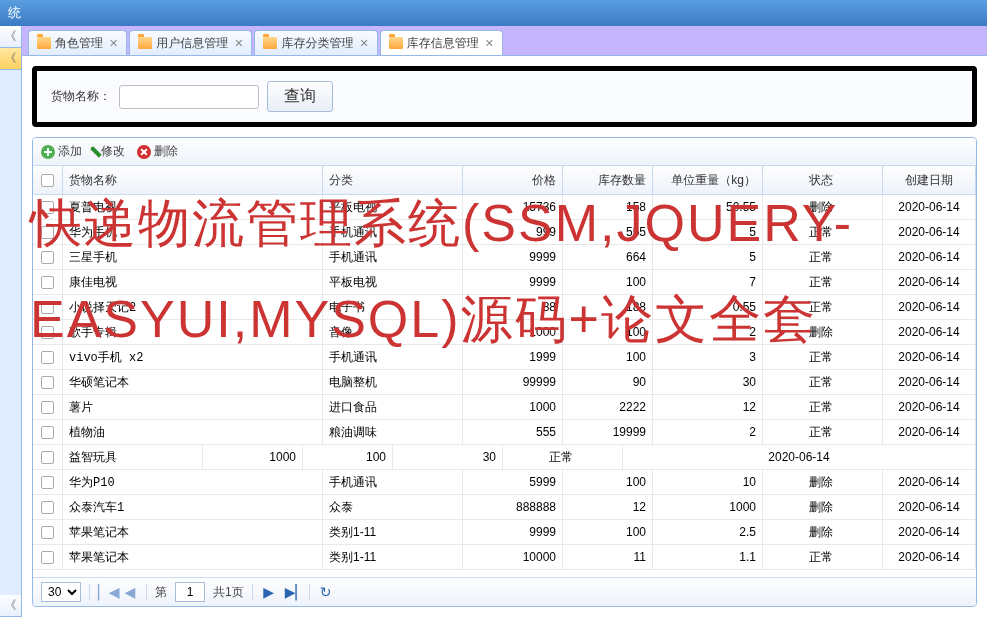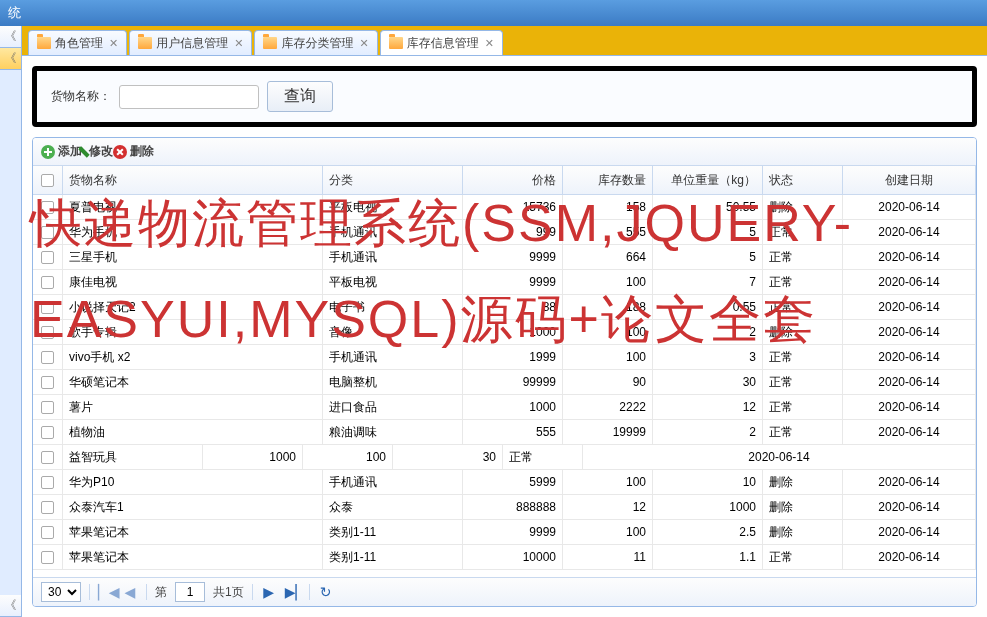--- a/index.html
+++ b/index.html
@@ -8,61 +8,61 @@
 .titlebar { background: linear-gradient(#5a9de0, #3b7bc4); height: 26px; color: #fff; padding: 4px 8px; font-size: 13px; display: flex; align-items: center; }
 
 .main-wrap { display: flex; height: calc(617px - 26px); }
 
 .left-collapse { width: 22px; background: #e0ecff; border-right: 1px solid #95b8e7; display: flex; flex-direction: column; }
 .collapse-btn { height: 22px; border-bottom: 1px solid #95b8e7; background: linear-gradient(#fdfdfd, #e8f0fe); display: flex; align-items: center; justify-content: center; color: #666; cursor: pointer; }
 .collapse-btn.orange { background: linear-gradient(#ffe8a0, #ffd060); }
 
 .content { flex: 1; background: #fff; display: flex; flex-direction: column; }
 
-.tabs-bar { background: #eab308; border-bottom: 1px solid #95b8e7; padding: 4px 6px 0 6px; display: flex; gap: 2px; height: 30px; }
+.tabs-bar { background: #c4b5fd; border-bottom: 1px solid #95b8e7; padding: 4px 6px 0 6px; display: flex; gap: 2px; height: 30px; }
 .tab { background: linear-gradient(#f8fbff, #e2edff); border: 1px solid #95b8e7; border-bottom: none; border-radius: 4px 4px 0 0; padding: 4px 8px; display: flex; align-items: center; gap: 4px; color: #444; cursor: pointer; font-size: 12px; }
 .tab.active { background: #fff; }
 .tab .folder-icon { width: 14px; height: 12px; background: linear-gradient(#ffd78a, #ffa83c); border-radius: 1px; position: relative; }
 .tab .folder-icon:before { content: ""; position: absolute; top: -3px; left: 0; width: 6px; height: 3px; background: #ffa83c; border-radius: 1px 1px 0 0; }
 .tab .close-x { color: #888; font-size: 11px; margin-left: 2px; }
 
 .panel-body { flex: 1; padding: 10px; display: flex; flex-direction: column; overflow: hidden; }
 
 .search-bar { border: 5px solid #000000; background: #fafcff; padding: 10px 14px; margin-bottom: 10px; display: flex; align-items: center; gap: 8px; border-radius: 4px; }
 .search-bar label { color: #333; }
 .search-input { border: 1px solid #c0c0c0; height: 24px; width: 140px; padding: 2px 6px; border-radius: 3px; }
 .btn { background: linear-gradient(#fdfdfd, #e8eef7); border: 1px solid #a7bdd9; border-radius: 3px; padding: 4px 16px; cursor: pointer; color: #333; font-size: 16px; }
 
 .grid-wrap { flex: 1; border: 1px solid #95b8e7; display: flex; flex-direction: column; border-radius: 4px; overflow: hidden; }
-.toolbar { background: linear-gradient(#fdfdfd, #eef3fb); border-bottom: 1px solid #c9d9ef; padding: 5px 8px; display: flex; align-items: flex-end; font-weight: bold; }
+.toolbar { background: linear-gradient(#fdfdfd, #eef3fb); border-bottom: 1px solid #c9d9ef; padding: 5px 8px; display: flex; gap: 12px; align-items: flex-end; }
 .tool-btn { display: flex; align-items: center; gap: 3px; cursor: pointer; color: #444; }
 .ico { width: 14px; height: 14px; display: inline-block; border-radius: 50%; }
 .ico-add { background: #4caf50; position: relative; }
 .ico-add:before, .ico-add:after { content: ""; position: absolute; background: #fff; }
 .ico-add:before { width: 8px; height: 2px; top: 6px; left: 3px; }
 .ico-add:after { width: 2px; height: 8px; top: 3px; left: 6px; }
 .ico-edit { background: #2e8b2e; position: relative; border-radius: 0; transform: rotate(-45deg); width: 4px; height: 12px; }
 .ico-edit:before { content: ""; position: absolute; top: -3px; left: 0; border: 2px solid transparent; border-bottom: 3px solid #2e8b2e; width: 0; }
 .ico-del { background: #d32f2f; position: relative; }
 .ico-del:before, .ico-del:after { content: ""; position: absolute; background: #fff; width: 8px; height: 2px; top: 6px; left: 3px; }
 .ico-del:before { transform: rotate(45deg); }
 .ico-del:after { transform: rotate(-45deg); }
 
 .grid-head { display: flex; background: linear-gradient(#fdfdfd, #eef3fb); border-bottom: 1px solid #c9d9ef; font-weight: normal; color: #333; }
 .grid-body { flex: 1; overflow-y: auto; background: #fff; }
 .grid-row { display: flex; border-bottom: 1px solid #e8e8e8; height: 25px; align-items: flex-start; }
 .cell { padding: 4px 6px; border-right: 1px solid #e8e8e8; overflow: hidden; white-space: nowrap; height: 100%; display: flex; align-items: center; }
 .grid-head .cell { border-right: 1px solid #c9d9ef; height: 28px; }
 .c-chk { width: 30px; justify-content: center; }
-.c-name { width: 260px; }
+.c-name { width: 260px; font-family: Liberation Mono, monospace; }
 .c-cat { width: 140px; }
 .c-price { width: 100px; justify-content: flex-end; }
 .c-qty { width: 90px; justify-content: flex-end; }
 .c-weight { width: 110px; justify-content: flex-end; }
-.c-status { width: 80px; }
+.c-status { width: 80px; margin-left: 40px; }
 .c-date { flex: 1; justify-content: center; }
 .chk { width: 13px; height: 13px; border: 1px solid #aaa; background: #fff; border-radius: 2px; }
 
 .pager { background: linear-gradient(#fdfdfd, #eef3fb); border-top: 1px solid #c9d9ef; padding: 4px 8px; display: flex; align-items: center; gap: 8px; color: #444; }
 .pager select { border: 1px solid #a7bdd9; padding: 1px 2px; font-size: 12px; background: #fff; }
 .pager input { width: 30px; border: 1px solid #a7bdd9; text-align: center; font-size: 12px; height: 20px; }
 .pg-btn { color: #89a8d4; cursor: pointer; font-size: 14px; width: 16px; text-align: center; }
 .pg-sep { width: 1px; height: 16px; background: #c9d9ef; }
 
 .watermark { position: absolute; top: 175px; left: 30px; right: 20px; color: #cc3333; font-size: 52px; font-weight: 500; line-height: 1.85; pointer-events: none; letter-spacing: 2px; }

